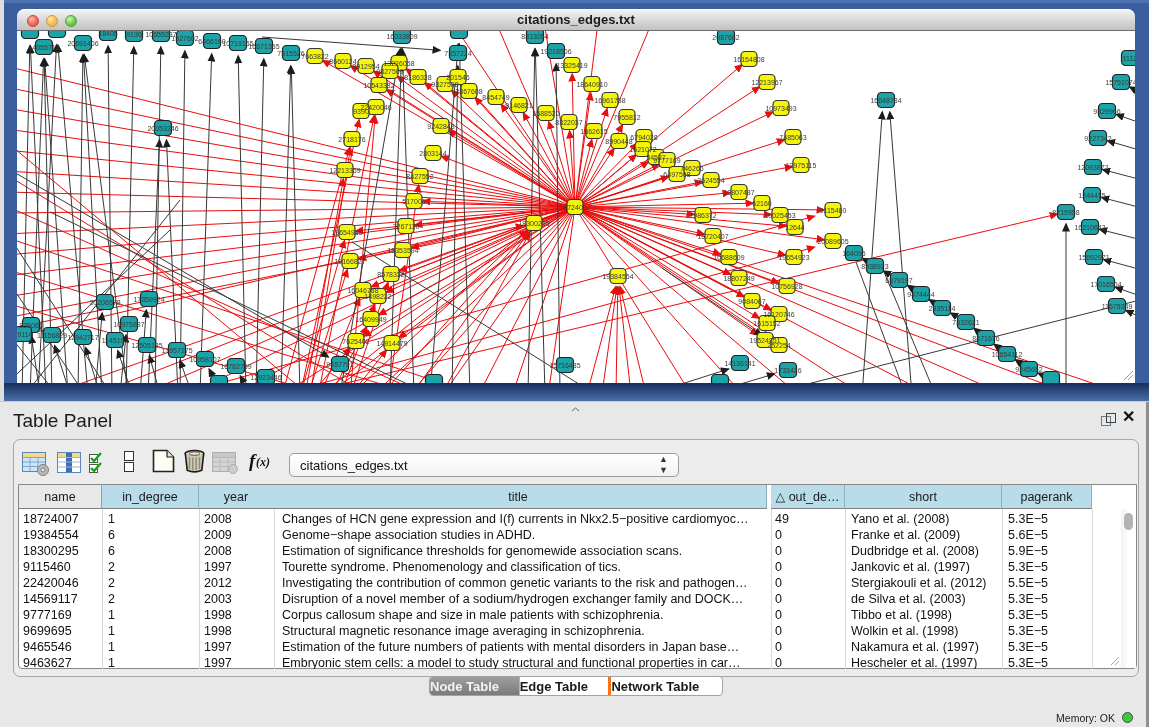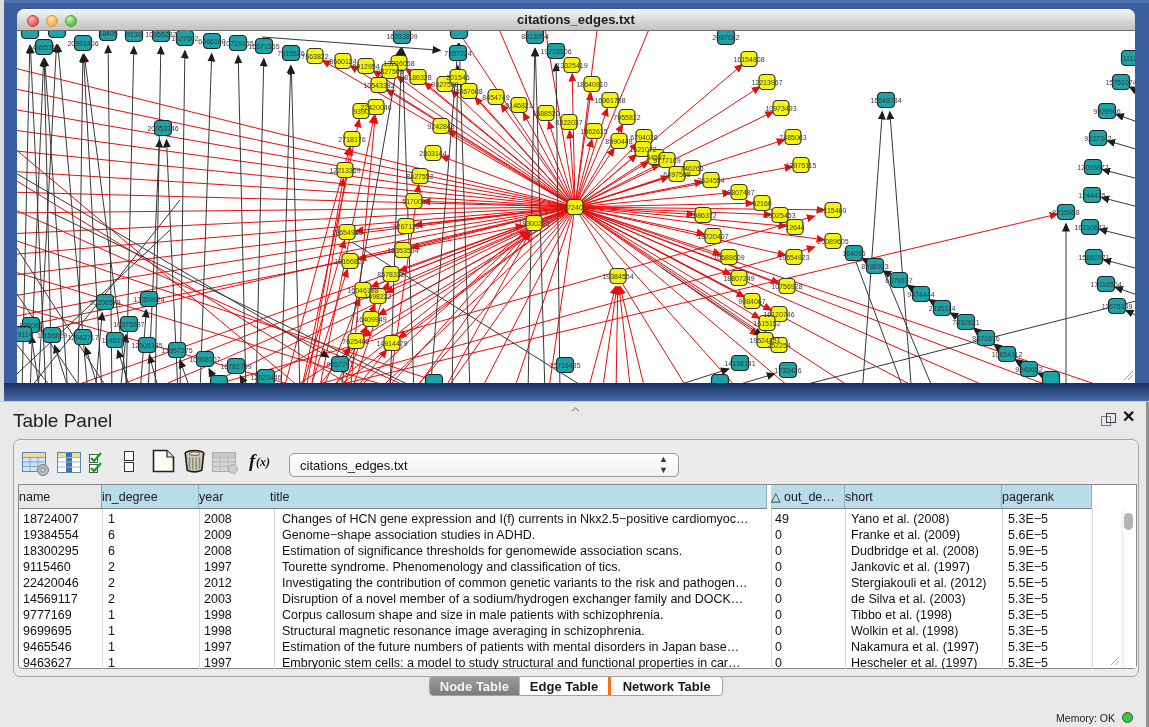--- a/index.html
+++ b/index.html
@@ -27,40 +27,40 @@
 #ptitle{position:absolute;left:13px;top:8px;font-size:19px;color:#1c1c1c}
 #pfloat{position:absolute;left:1101px;top:11px;width:15px;height:14px}
 #pclose{position:absolute;left:1122px;top:5px;font-size:16px;font-weight:bold;color:#111}
 #inner{position:absolute;left:13px;top:37px;width:1126px;height:238px;background:#ececec;border:1px solid #a6a6a6;border-radius:7px}
 #toolbar{position:absolute;left:0;top:0;width:100%;height:44px}
 #combo{position:absolute;left:275px;top:13px;width:390px;height:24px;background:linear-gradient(#ffffff,#f2f2f2);border:1px solid #9a9a9a;border-radius:5px;font-size:13px;color:#111;line-height:23px;padding-left:10px}
 #combo .arr{position:absolute;right:10px;top:0;font-size:9px;line-height:11px;color:#333}
 
 #tbl{position:absolute;left:4px;top:44px;width:1119px;height:185px;background:#fff;border:1px solid #888;border-radius:0 0 4px 4px}
 .hdr{position:absolute;left:0;top:0;height:24px;width:100%;font-size:12.5px;color:#1a1a1a}
-.hdr div{position:absolute;top:0;height:24px;line-height:24px;background:#b9dcea;border-right:1px solid #8fb0c0;border-bottom:1px solid #808080}
+.hdr div{position:absolute;top:0;height:24px;line-height:24px;text-align:center;background:#b9dcea;border-right:1px solid #8fb0c0;border-bottom:1px solid #808080}
 .hdr .h0{left:0;width:83px;background:#e8e8e8;border-right:1px solid #9a9a9a}
 .hdr .h1{left:83px;width:97px}
 .hdr .h2{left:180px;width:75px}
 .hdr .h3{left:251px;width:497px}
 .hdr .h4{left:752px;width:74px}
 .hdr .h5{left:826px;width:157px}
 .hdr .h6{left:983px;width:90px}
 #rows{position:absolute;left:0;top:26px;width:1073px;height:158px;overflow:hidden;font-size:12.5px;color:#111}
 .tr{position:relative;height:16px;line-height:16px;white-space:nowrap}
 .tr div{position:absolute;top:0;height:16px;overflow:hidden}
 .c0{left:4px;width:79px}.c1{left:89px;width:90px}.c2{left:185px;width:70px}
 .c3{left:263px;width:488px}.c4{left:756px;width:69px}.c5{left:832px;width:150px}
 .c6{left:989px;width:84px}
 .vgrid{position:absolute;top:24px;height:160px;width:1px;background:#d7d7d7}
 #sbar{position:absolute;left:1102px;top:24px;width:15px;height:159px;background:linear-gradient(90deg,#f2f2f2,#fff 50%,#fff)}
 #sbar .thumb{position:absolute;left:3px;top:4px;width:9px;height:17px;border-radius:5px;background:#b4b4b4}
 
 #tabs{position:absolute;left:429px;top:273.5px;width:294px;height:20px;border:1px solid #a2a2a2;border-radius:4px;background:#fff;font-size:13px;font-weight:bold;display:flex;overflow:hidden}
-#tabs div{line-height:19px;text-align:center}
+#tabs div{line-height:19px;}
 #tabs .t1{width:89px;background:linear-gradient(#9d9d9d,#7b7b7b);color:#f3f3f3}
 #tabs .t2{width:93px;color:#1a1a1a;border-left:1px solid #b5b5b5;border-right:3px solid #f97316}
 #tabs .t3{width:111px;color:#1a1a1a}
 #mem{position:absolute;right:34px;top:310px;font-size:10.5px;color:#222}
 #memdot{position:absolute;right:16px;top:310px;width:11px;height:11px;border-radius:50%;background:#3dc93d;border:1px solid #4a4a4a}
 </style></head>
 <body>
 <div id="root">
 <div id="desk">
  <div class="botgrad"></div>

